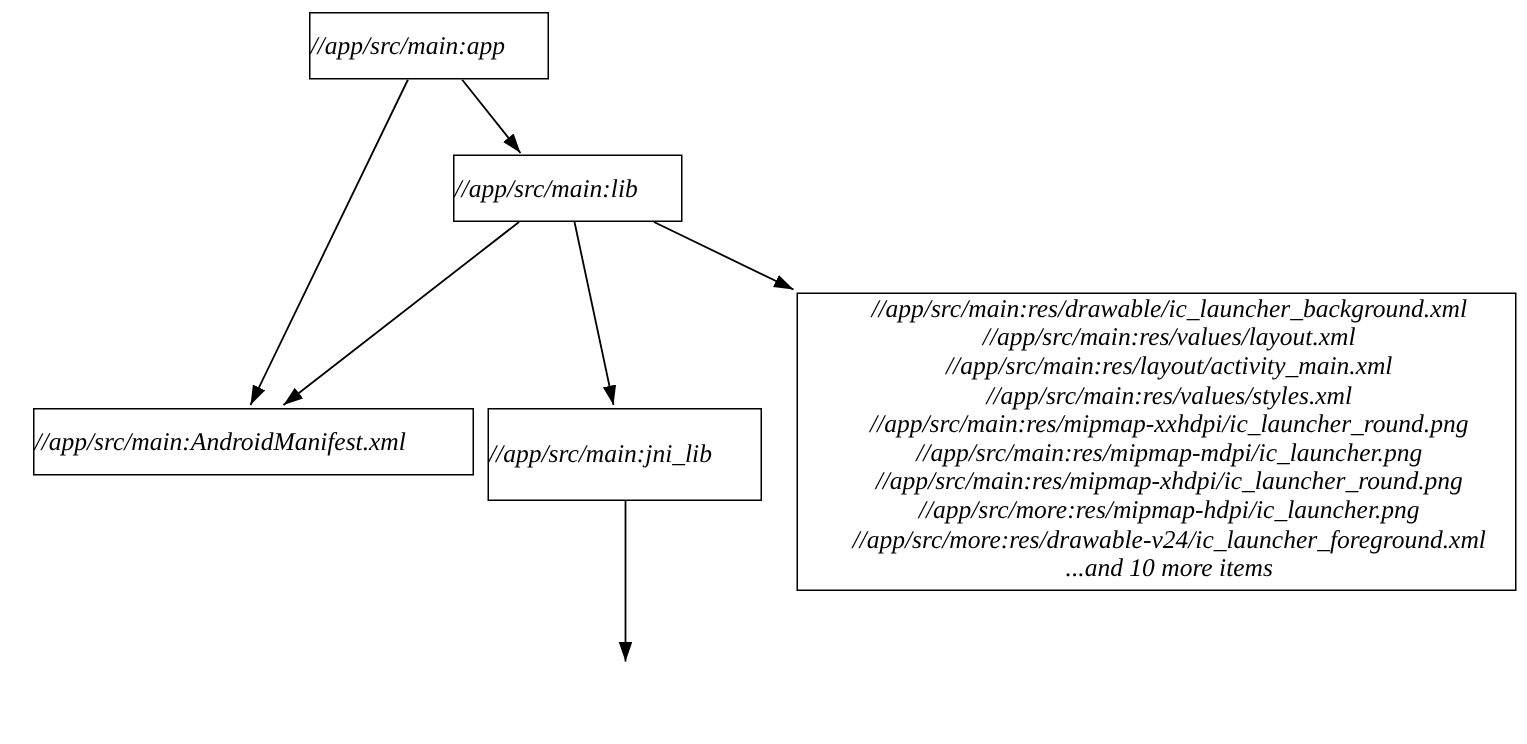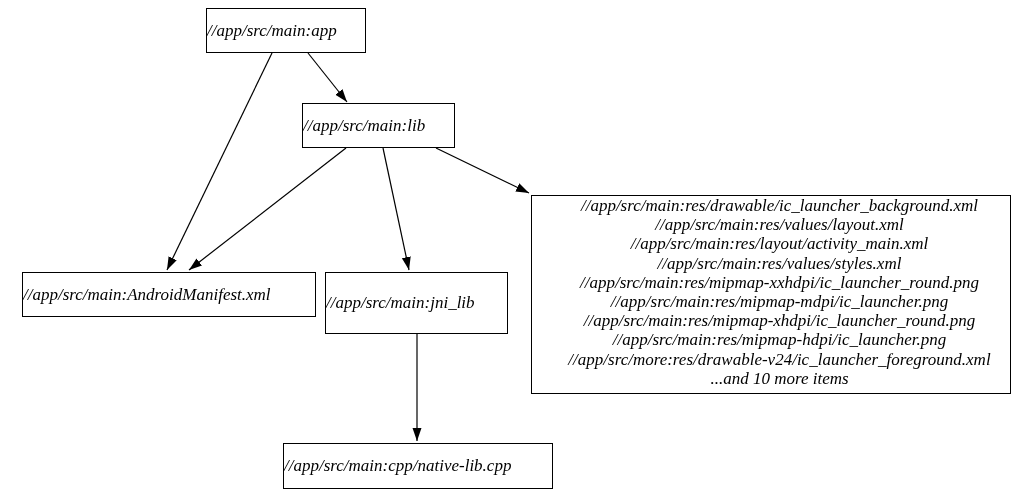--- a/index.html
+++ b/index.html
@@ -75,22 +75,19 @@
   </div>
 
   <div class="node multi" id="node-resources">
     <div>//app/src/main:res/drawable/ic_launcher_background.xml</div>
     <div>//app/src/main:res/values/layout.xml</div>
     <div>//app/src/main:res/layout/activity_main.xml</div>
     <div>//app/src/main:res/values/styles.xml</div>
     <div>//app/src/main:res/mipmap-xxhdpi/ic_launcher_round.png</div>
     <div>//app/src/main:res/mipmap-mdpi/ic_launcher.png</div>
     <div>//app/src/main:res/mipmap-xhdpi/ic_launcher_round.png</div>
-    <div>//app/src/main:res/mipmap-hdpi/ic_launcher.png</div>
+    <div>//app/src/more:res/mipmap-hdpi/ic_launcher.png</div>
     <div>//app/src/more:res/drawable-v24/ic_launcher_foreground.xml</div>
     <div>...and 10 more items</div>
   </div>
 
-  <div class="node" id="node-native-lib">
-    <span>//app/src/main:cpp/native-lib.cpp</span>
-  </div>
 
 </div>
 
 </body></html>

